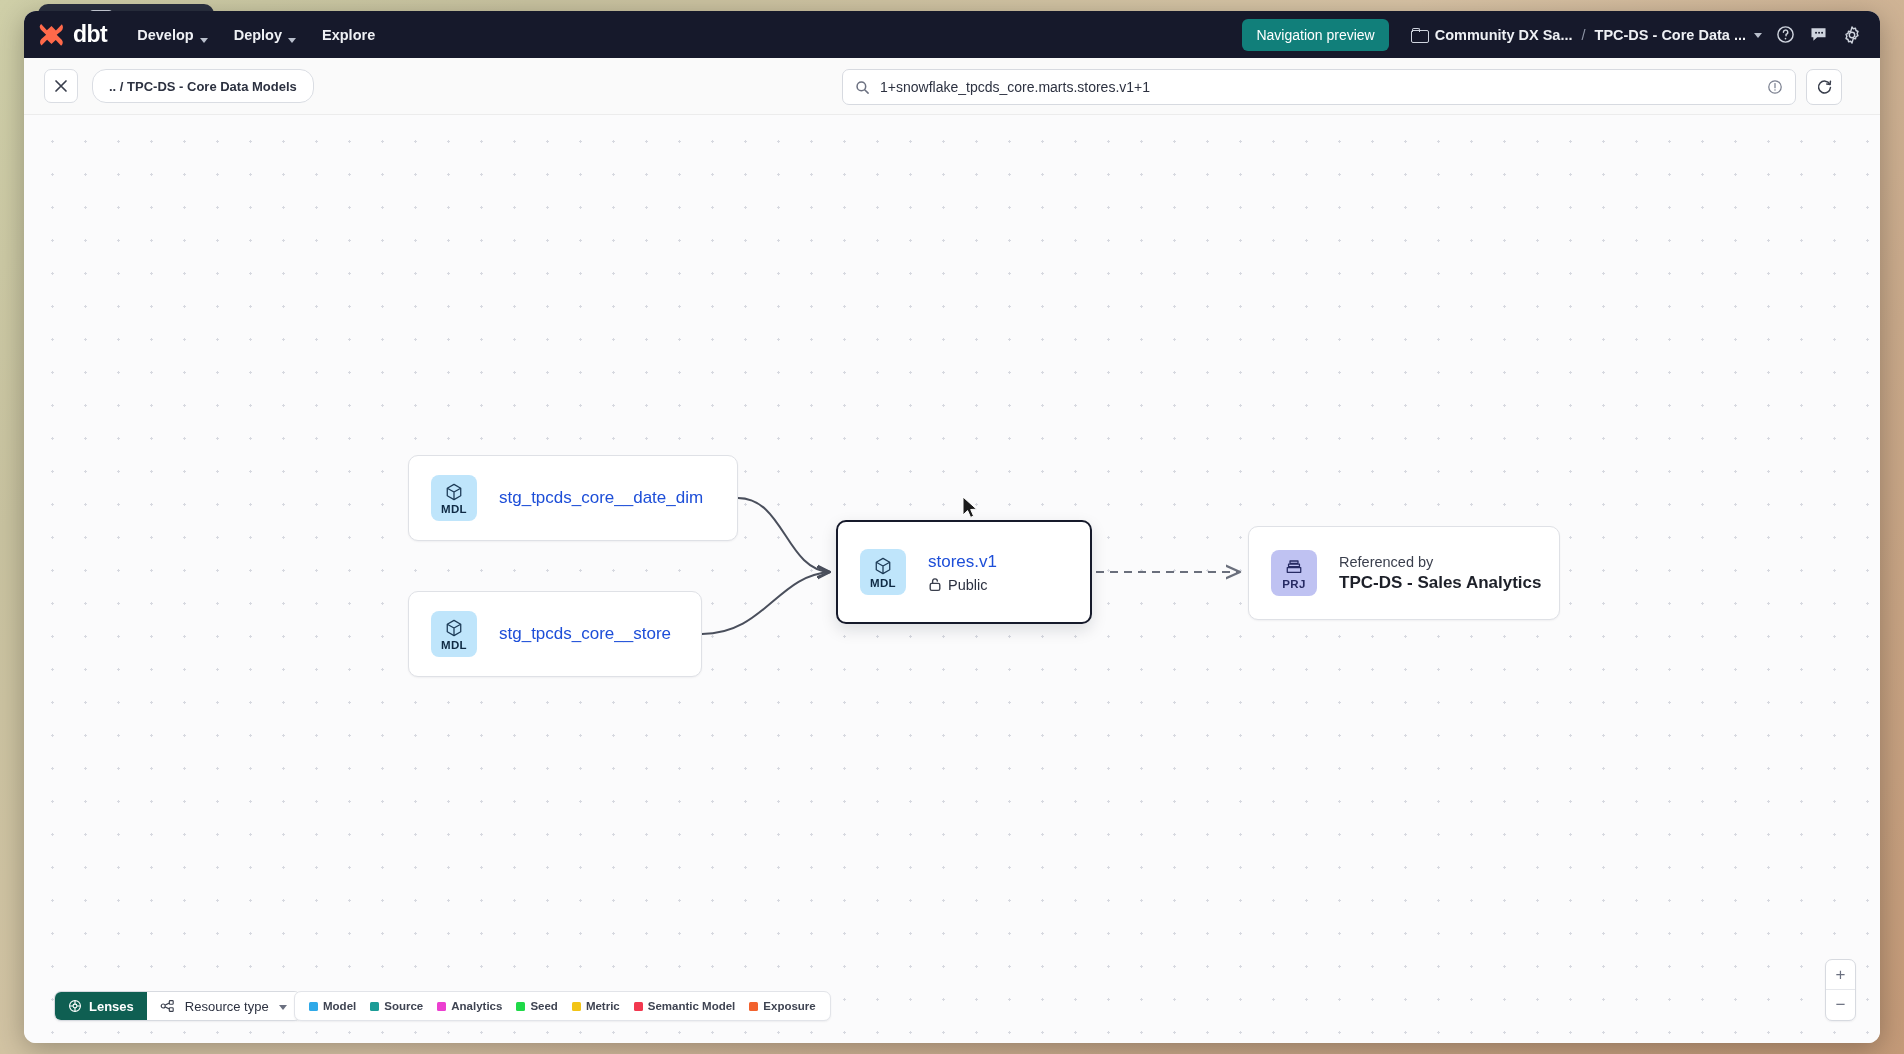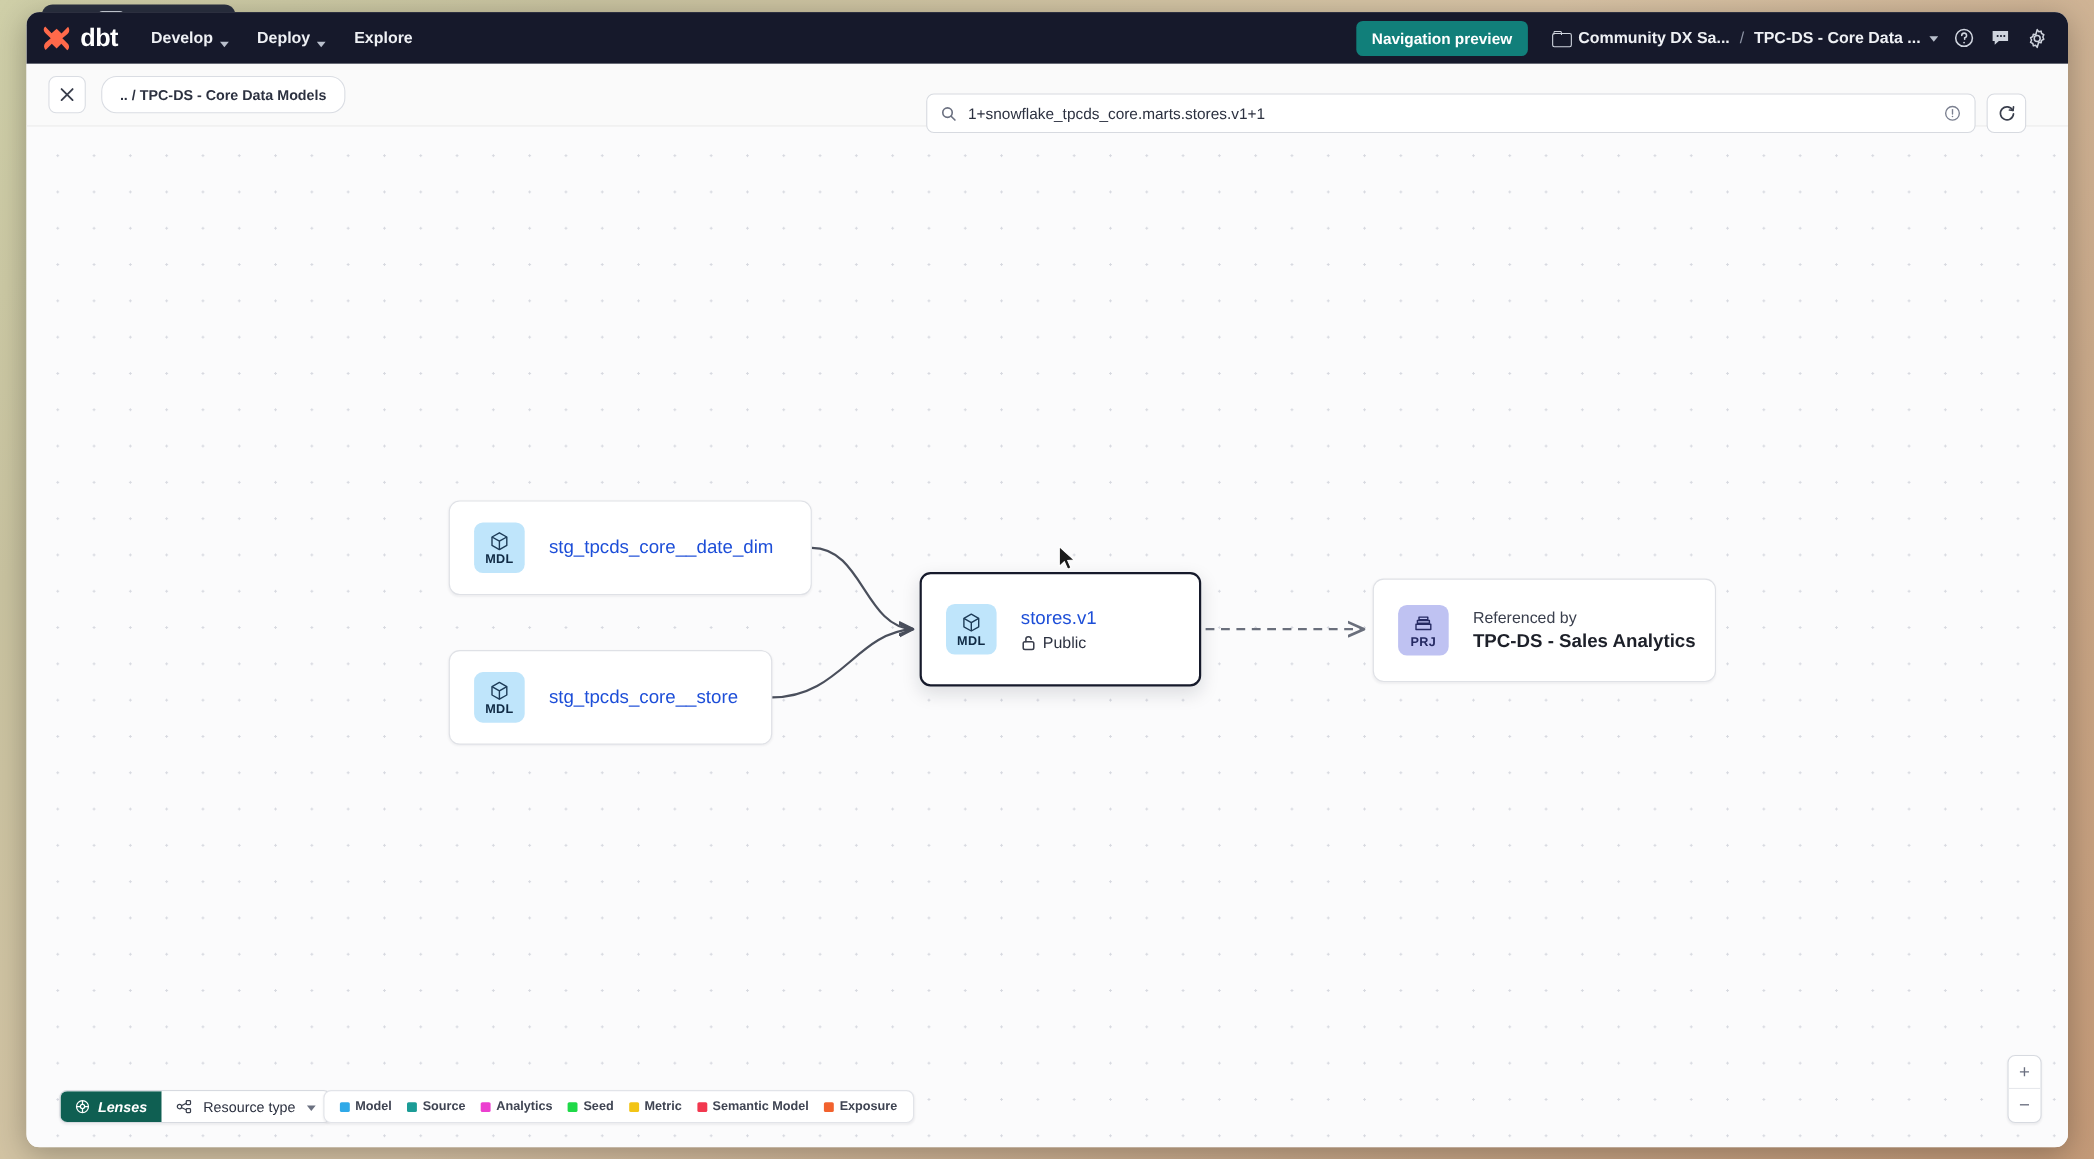--- a/index.html
+++ b/index.html
@@ -72,21 +72,21 @@
     border-left: 4.5px solid transparent;
     border-right: 4.5px solid transparent;
     border-top: 5px solid #b9bfcc;
     margin-top: 2px;
   }
   .nav-spacer { flex: 1; }
 
   #nav-preview-btn {
     background: #117f7a;
     color: #fff;
-    font-size: 14px; font-weight: bold;
+    font-size: 14px; font-weight: normal;
     padding: 8px 14px;
     border-radius: 6px;
     cursor: pointer;
     white-space: nowrap;
   }
 
   #breadcrumb-top {
     display: flex; align-items: center; gap: 8px;
     margin-left: 22px; font-size: 14.5px; font-weight: bold;
     color: #eef0f4; white-space: nowrap;
@@ -135,21 +135,21 @@
     background: #fff;
     display: flex; align-items: center;
     padding: 0 16px;
     font-size: 13px; font-weight: bold; color: #2c3140;
     cursor: pointer; white-space: nowrap;
   }
   #searchwrap {
     position: absolute;
     left: 818px; top: 11px;
     width: 1000px; height: 52px;
-    display: flex; align-items: flex-end; gap: 10px;
+    display: flex; align-items: flex-start; gap: 10px;
   }
   #searchbox {
     flex: 1; height: 36px;
     border: 1px solid #d7dae0;
     border-radius: 7px;
     background: #fff;
     display: flex; align-items: center;
     padding: 0 12px;
     gap: 10px;
   }
@@ -217,21 +217,21 @@
     position: absolute; left: 30px; bottom: 22px;
     height: 30px; display: flex;
     border-radius: 7px; overflow: hidden;
     border: 1px solid #d7dae0; background: #fff;
     box-shadow: 0 1px 2px rgba(16,24,40,.06);
   }
   #lenses-btn {
     background: #0f5f52; color: #fff;
     font-size: 13px; font-weight: bold;
     display: flex; align-items: center; gap: 7px;
-    padding: 0 13px; cursor: pointer; font-style: italic;
+    padding: 0 13px; cursor: pointer;
   }
   #restype-btn {
     background: #fff; color: #2c3140;
     font-size: 13px;
     display: flex; align-items: center; gap: 10px;
     padding: 0 13px; cursor: pointer;
   }
   #legend {
     position: absolute; left: 270px; bottom: 22px;
     height: 30px;

